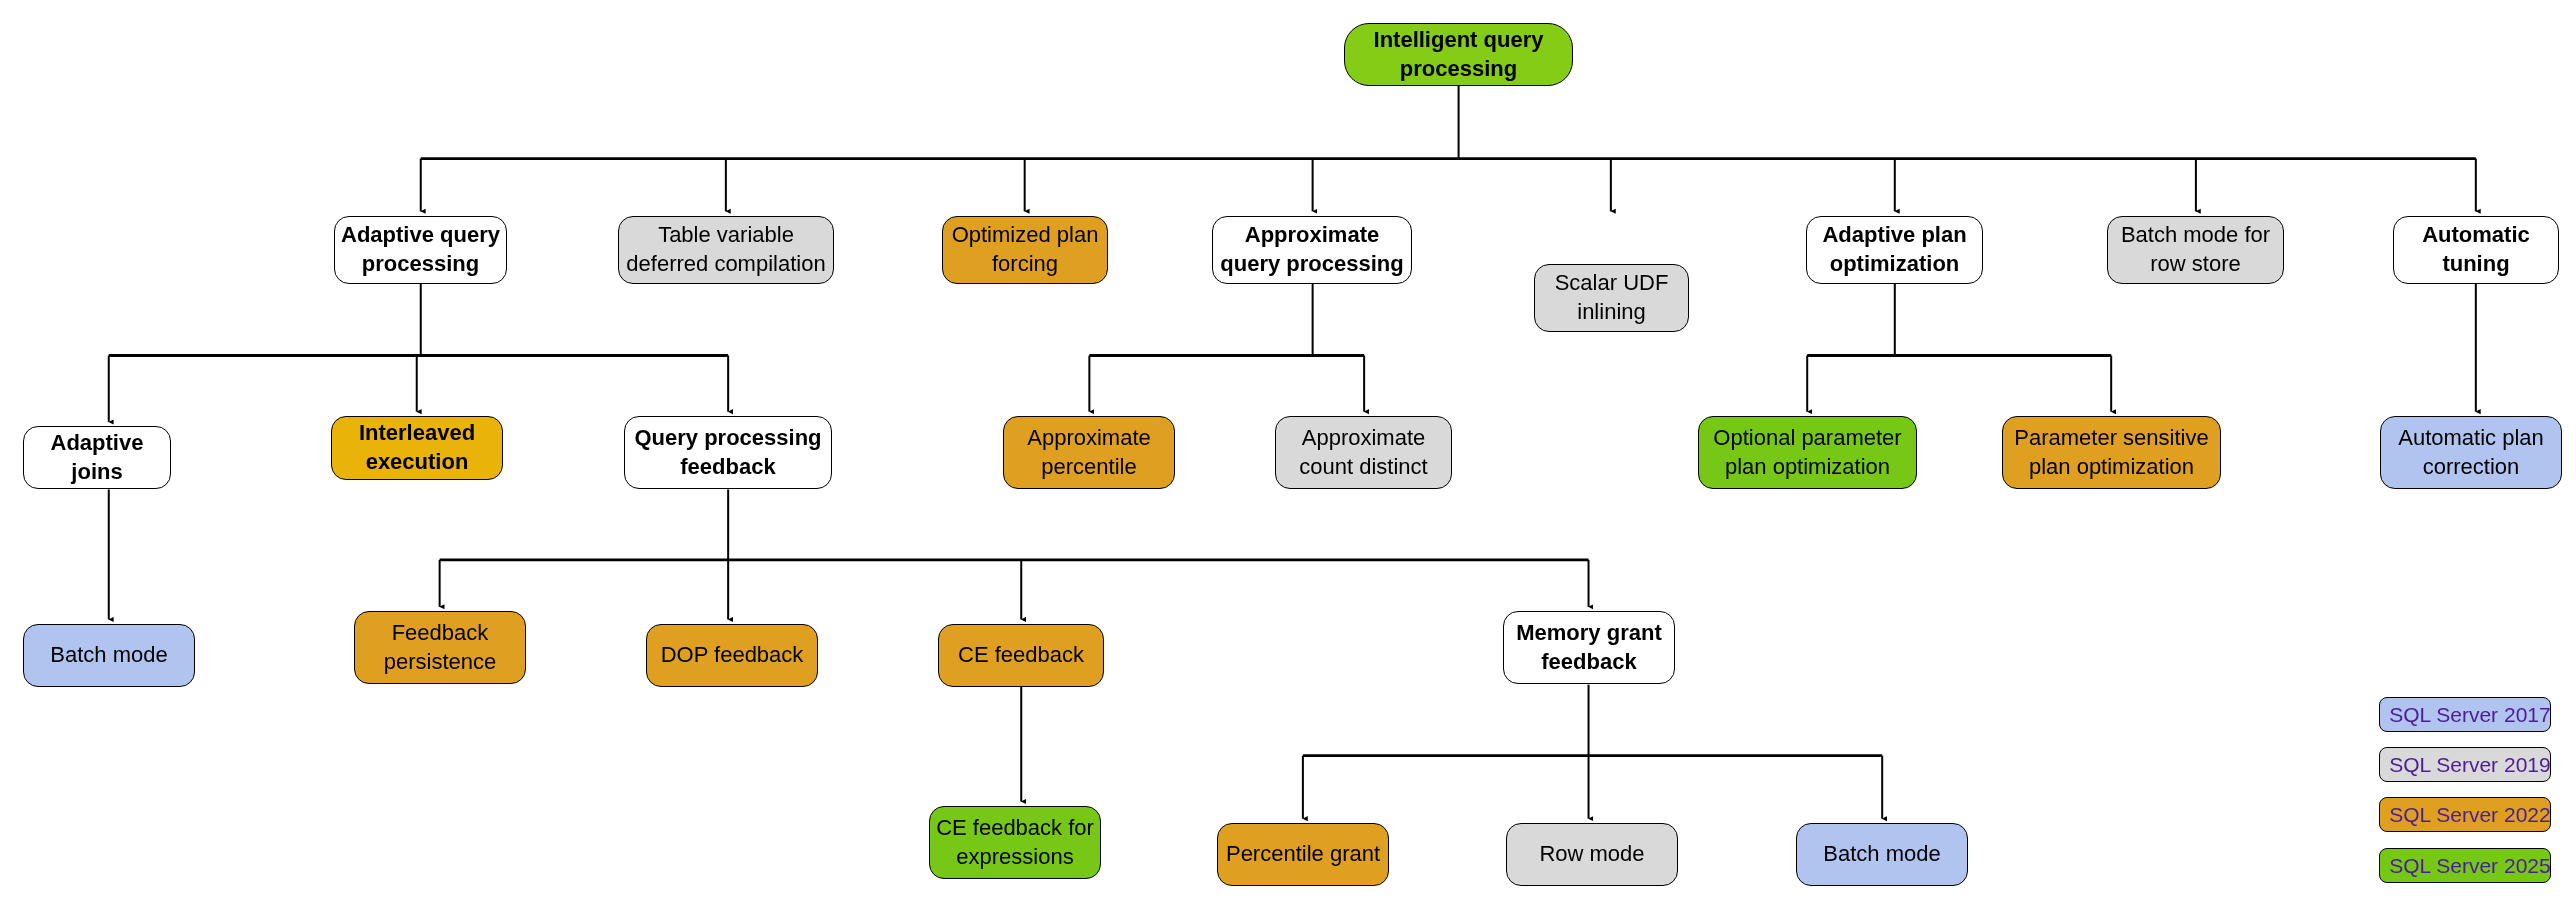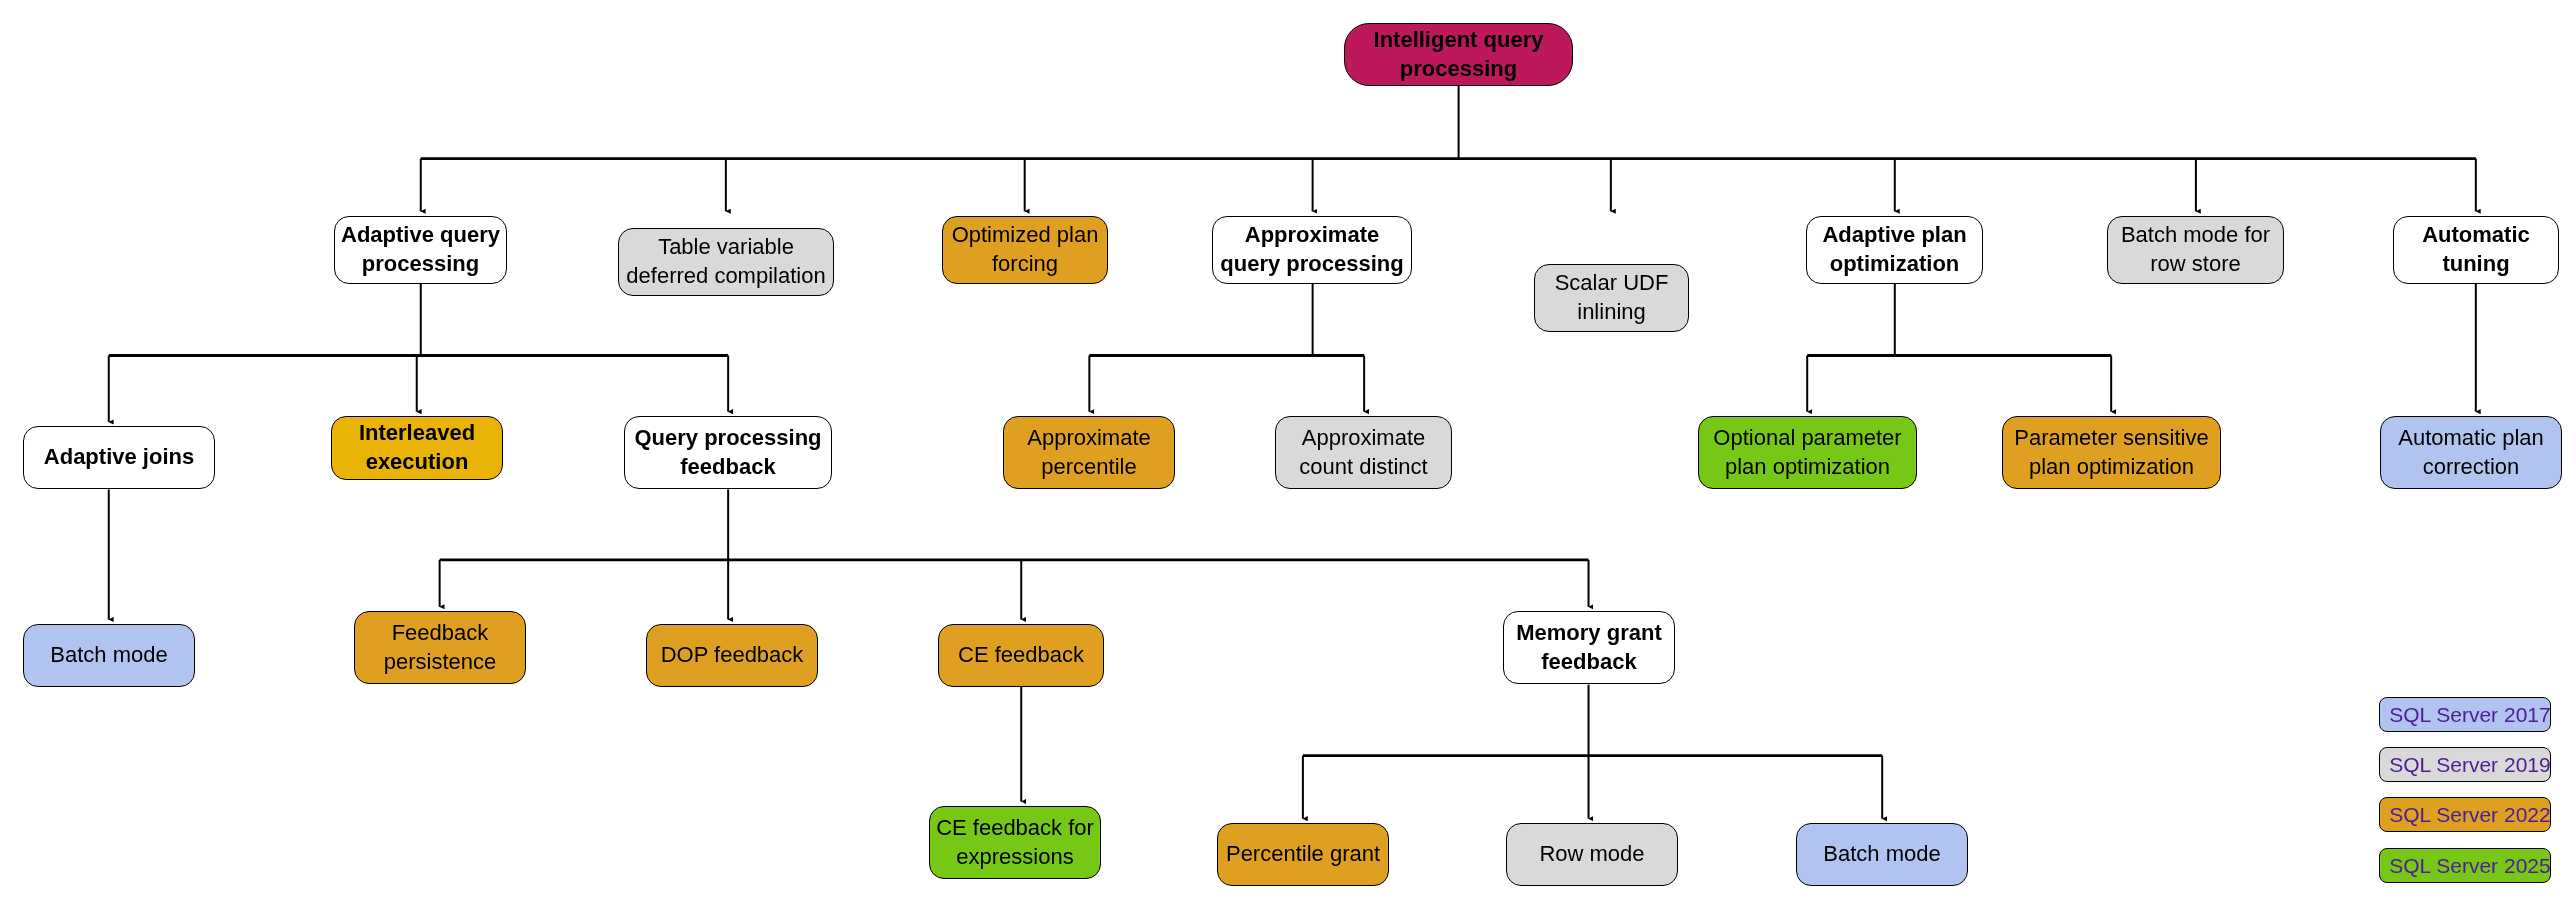--- a/index.html
+++ b/index.html
@@ -98,39 +98,39 @@
 
       <path d="M1784,1200 L1784,1400" marker-end="url(#arrow)"></path>
 
       <path d="M2775,1196 L2775,1320"></path>
       <path d="M2276,1320 L3288,1320" stroke-width="5"></path>
       <path d="M2276,1320 L2276,1430" marker-end="url(#arrow)"></path>
       <path d="M2775,1320 L2775,1430" marker-end="url(#arrow)"></path>
       <path d="M3288,1320 L3288,1430" marker-end="url(#arrow)"></path>
     </g>
   </svg>
-<div class="node bold" style="left: 1344px; top: 23px; width: 229px; height: 63px; background: #be185d; border-radius: 25px;">Intelligent query
+<div class="node bold" style="left: 1344px; top: 23px; width: 229px; height: 63px; background: #84cc16; border-radius: 25px;">Intelligent query
 processing</div>
     <div class="node bold" style="left: 334px; top: 216px; width: 173px; height: 68px; background: rgb(255, 255, 255);">Adaptive query
 processing</div>
-    <div class="node" style="left: 618px; top: 228px; width: 216px; height: 68px; background: rgb(217, 217, 217);">Table variable
+    <div class="node" style="left: 618px; top: 216px; width: 216px; height: 68px; background: rgb(217, 217, 217);">Table variable
 deferred compilation</div>
     <div class="node" style="left: 942px; top: 216px; width: 166px; height: 68px; background: rgb(223, 160, 33);">Optimized plan
 forcing</div>
     <div class="node bold" style="left: 1212px; top: 216px; width: 200px; height: 68px; background: rgb(255, 255, 255);">Approximate
 query processing</div>
     <div class="node" style="left: 1534px; top: 216px; width: 155px; height: 68px; background: rgb(217, 217, 217); margin-top: 48px;">Scalar UDF
 inlining</div>
     <div class="node bold" style="left: 1806px; top: 216px; width: 177px; height: 68px; background: rgb(255, 255, 255);">Adaptive plan
 optimization</div>
     <div class="node" style="left: 2107px; top: 216px; width: 177px; height: 68px; background: rgb(217, 217, 217);">Batch mode for
 row store</div>
     <div class="node bold" style="left: 2393px; top: 216px; width: 166px; height: 68px; background: rgb(255, 255, 255);">Automatic
 tuning</div>
-    <div class="node bold" style="left: 23px; top: 426px; width: 192px; height: 63px; background: rgb(255, 255, 255);">Adaptive joins</div>
+    <div class="node bold" style="left: 23px; top: 426px; width: 148px; height: 63px; background: rgb(255, 255, 255);">Adaptive joins</div>
     <div class="node" style="left: 331px; top: 416px; width: 172px; height: 64px; background: #eab308; font-weight: bold;">Interleaved
 execution</div>
     <div class="node bold" style="left: 624px; top: 416px; width: 208px; height: 73px; background: rgb(255, 255, 255);">Query processing
 feedback</div>
     <div class="node" style="left: 1003px; top: 416px; width: 172px; height: 73px; background: rgb(223, 160, 33);">Approximate
 percentile</div>
     <div class="node" style="left: 1275px; top: 416px; width: 177px; height: 73px; background: rgb(217, 217, 217);">Approximate
 count distinct</div>
     <div class="node" style="left: 1698px; top: 416px; width: 219px; height: 73px; background: rgb(118, 199, 22);">Optional parameter
 plan optimization</div>

